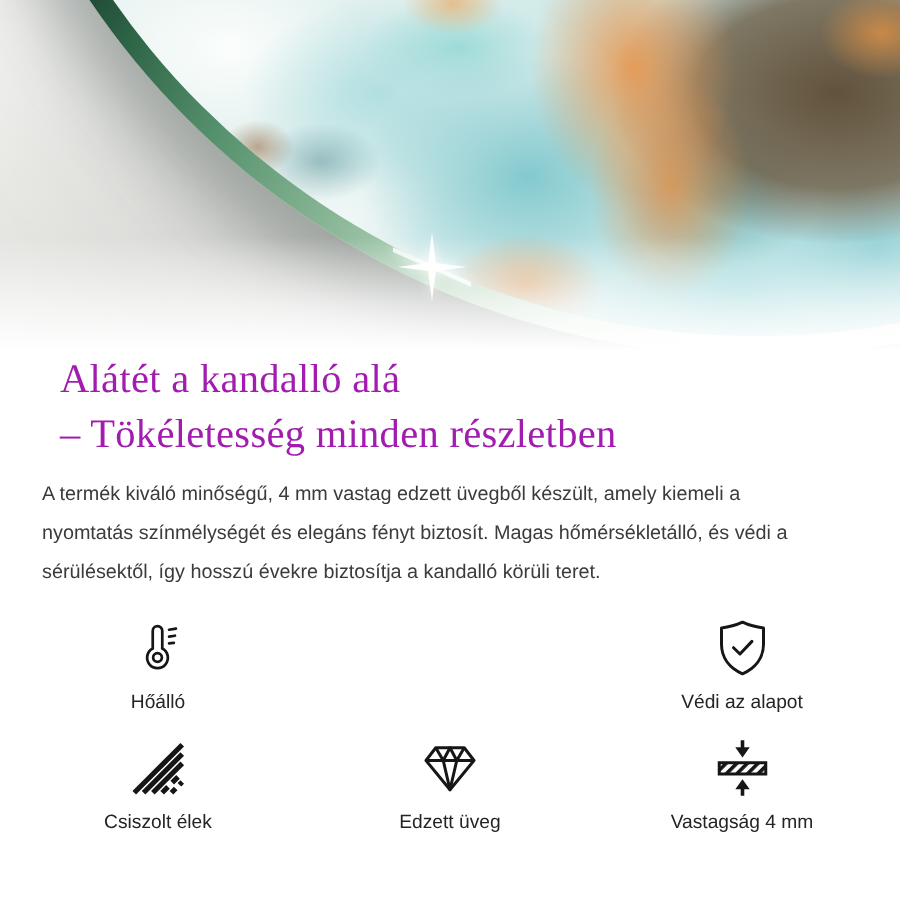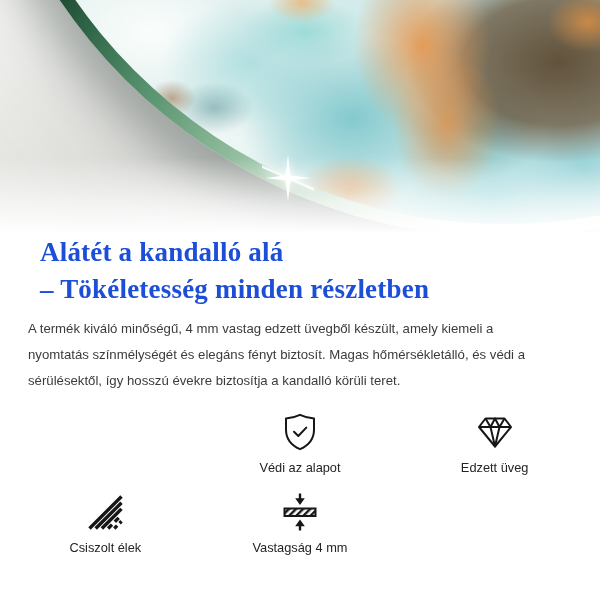--- a/index.html
+++ b/index.html
@@ -53,22 +53,22 @@
     filter: drop-shadow(0 0 4px rgba(255,255,255,.95));
   }
   .hero-fade {
     position:absolute; left:0; top:158px; width:600px; height:82px; z-index:5;
     background: linear-gradient(to bottom, rgba(255,255,255,0) 0%, rgba(255,255,255,.65) 55%, #fff 92%);
   }
 
   
   .content { position:absolute; left:0; top:228px; width:600px; }
   .heading {
-    margin:6px 40px 0; font-family:"Liberation Serif", serif; font-weight:700;
-    font-size:27px; line-height:37px; color:#1d4ed8; letter-spacing:.2px;
+    margin:6px 40px 0; font-family:"Liberation Serif", serif; font-weight:400;
+    font-size:27px; line-height:37px; color:#a21caf; letter-spacing:.2px;
   }
   .heading span { display:block; }
   .body-text {
     margin:8px 28px 0; width:525px;
     font-size:13.2px; line-height:26px; color:#3b3b3b;
   }
 
   
   .features {
     margin:14px 8px 0; display:grid; grid-template-columns:repeat(3, 1fr); row-gap:13px;
@@ -104,61 +104,75 @@
     </h1>
 
     <p class="body-text">
       <span>A termék kiváló minőségű, 4 mm vastag edzett üvegből készült, amely kiemeli a nyomtatás</span>
       <span>színmélységét és elegáns fényt biztosít. Magas hőmérsékletálló, és védi a sérülésektől, így</span>
       <span>hosszú évekre biztosítja a kandalló körüli teret.</span>
     </p>
 
     <div class="features">
 
+      <div class="feature">
+        <div class="ficon">
+          <svg width="40" height="44" viewBox="0 0 44 44">
+            <path class="ic" d="M25.5 22.4 L25.5 9.5 A3.5 3.5 0 0 0 18.5 9.5 L18.5 22.4 A7.6 7.6 0 1 0 25.5 22.4 Z"></path>
+            <circle class="ic" cx="22" cy="29" r="3.2"></circle>
+            <g class="ic" stroke-width="1.8" stroke-linecap="round">
+              <path d="M30.5 8.6 L35.5 7.8"></path>
+              <path d="M30.5 13.6 L34.8 13"></path>
+              <path d="M30.5 18.6 L34 18.2"></path>
+            </g>
+          </svg>
+        </div>
+        <div class="flabel">Hőálló</div>
+      </div>
 
       <div class="feature">
       </div>
 
       <div class="feature">
         <div class="ficon">
           <svg width="44" height="44" viewBox="0 0 44 44">
             <path class="ic" stroke-width="2.1" stroke-linejoin="round" d="M22 4.8 C26.5 6.9 31.2 8.1 36 8.6 V19.5 C36 28.6 30.4 35.5 22 39.2 C13.6 35.5 8 28.6 8 19.5 V8.6 C12.8 8.1 17.5 6.9 22 4.8 Z"></path>
             <path class="ic" stroke-width="2.3" stroke-linecap="round" stroke-linejoin="round" d="M16 21.8 L20.3 26 L28.3 17.6"></path>
           </svg>
         </div>
         <div class="flabel">Védi az alapot</div>
       </div>
 
       <div class="feature">
         <div class="ficon">
           <svg width="44" height="44" viewBox="0 0 44 44">
-            <g class="ic" stroke-width="1.9" stroke-linejoin="round">
-              <path d="M12.5 8.5 H31.5 L38 17 L22 36.5 L6 17 Z"></path>
-              <path d="M6 17 H38"></path>
-              <path d="M12.5 8.5 L17.5 17 L22 8.5 L26.5 17 L31.5 8.5"></path>
-              <path d="M17.5 17 L22 36.5 L26.5 17"></path>
-            </g>
-          </svg>
-        </div>
-        <div class="flabel">Edzett üveg</div>
-      </div>
-
-      <div class="feature">
-        <div class="ficon">
-          <svg width="44" height="44" viewBox="0 0 44 44">
             <g stroke="#161616" stroke-width="3.4" fill="none">
               <path d="M6.5 38.5 L38.5 6.5"></path>
               <path d="M12.7 38.5 L38.5 12.7"></path>
               <path d="M18.9 38.5 L38.5 18.9"></path>
               <path d="M25.1 38.5 L38.5 25.1" stroke-dasharray="5.5 4"></path>
               <path d="M31.3 38.5 L38.5 31.3" stroke-dasharray="4 3.5"></path>
             </g>
           </svg>
         </div>
         <div class="flabel">Csiszolt élek</div>
+      </div>
+
+      <div class="feature">
+        <div class="ficon">
+          <svg width="44" height="44" viewBox="0 0 44 44">
+            <g class="ic" stroke-width="1.9" stroke-linejoin="round">
+              <path d="M12.5 8.5 H31.5 L38 17 L22 36.5 L6 17 Z"></path>
+              <path d="M6 17 H38"></path>
+              <path d="M12.5 8.5 L17.5 17 L22 8.5 L26.5 17 L31.5 8.5"></path>
+              <path d="M17.5 17 L22 36.5 L26.5 17"></path>
+            </g>
+          </svg>
+        </div>
+        <div class="flabel">Edzett üveg</div>
       </div>
 
       <div class="feature">
         <div class="ficon">
           <svg width="44" height="44" viewBox="0 0 44 44">
             <defs>
               <pattern id="hatch4mm" width="5" height="5" patternUnits="userSpaceOnUse" patternTransform="rotate(45)">
                 <rect x="0" y="0" width="2.4" height="5" fill="#161616"></rect>
               </pattern>
             </defs>

